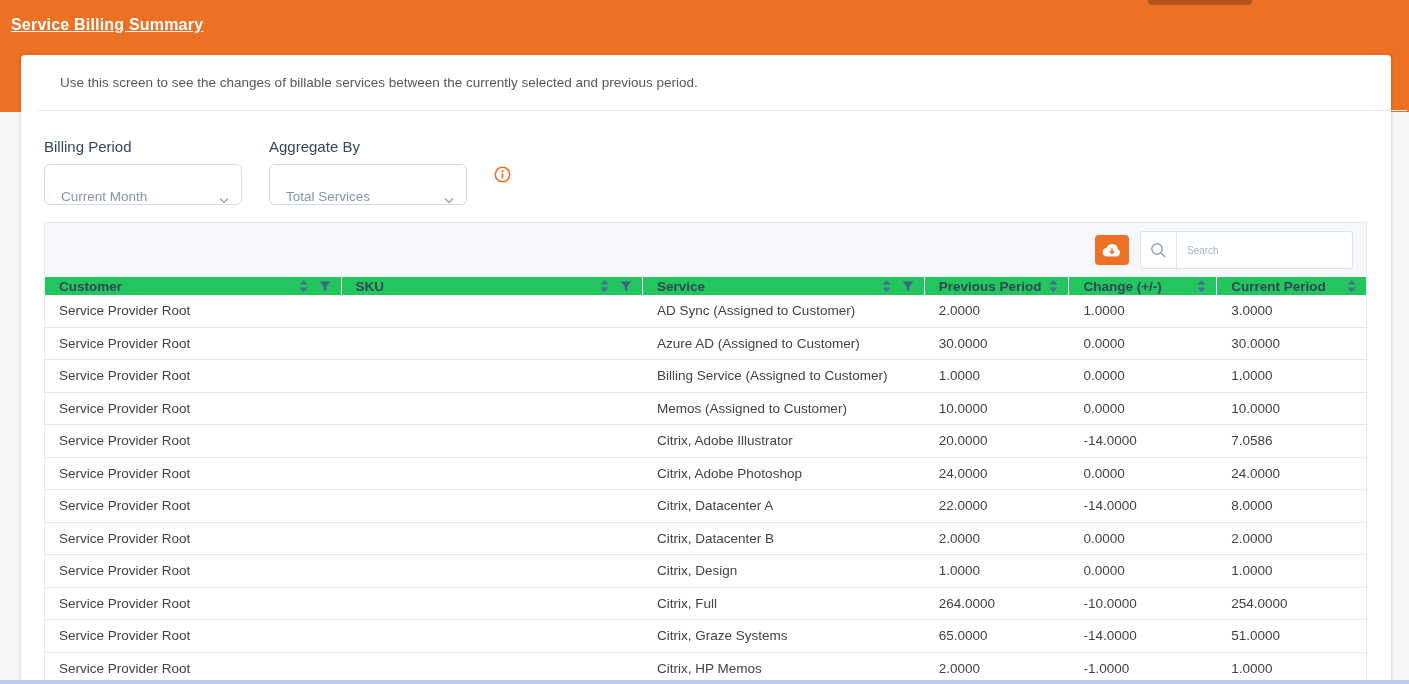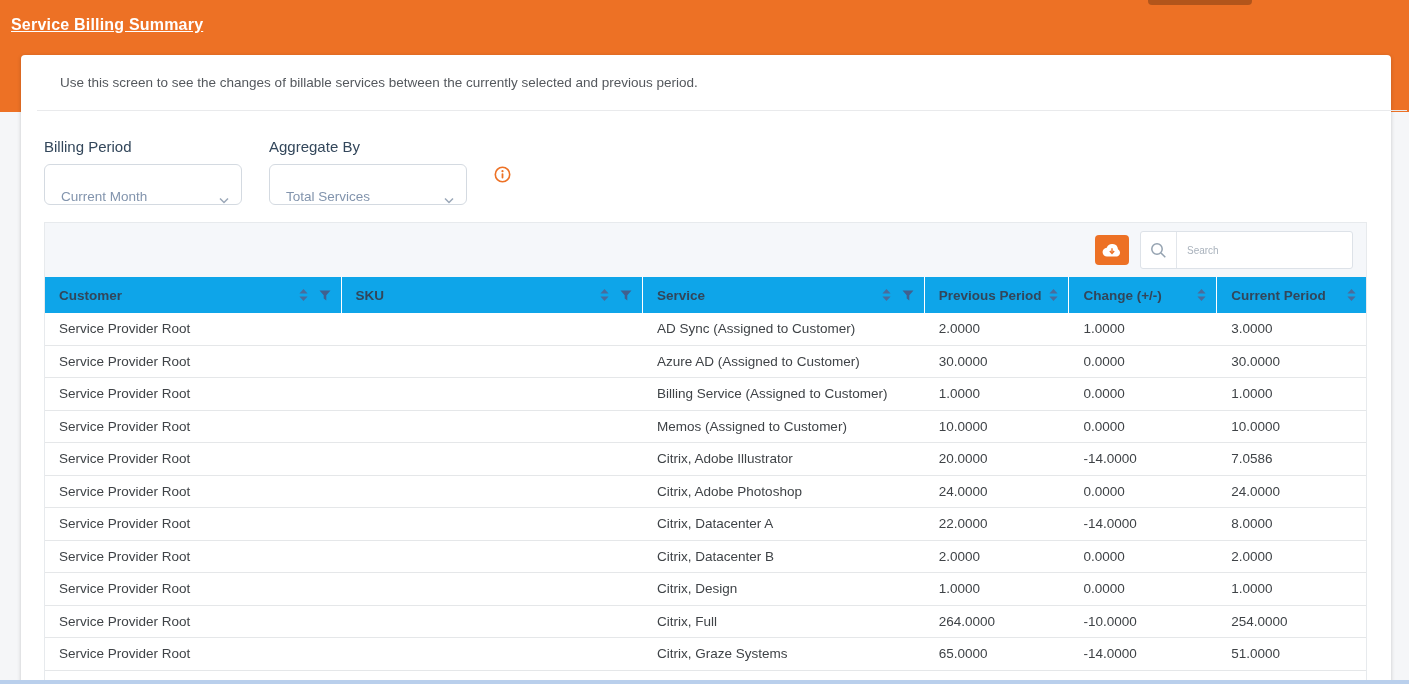--- a/index.html
+++ b/index.html
@@ -48,21 +48,21 @@
   .export-btn { width:34px; height:30px; background:#ED7125; border:none; border-radius:4px;
                 display:flex; align-items:center; justify-content:center; cursor:pointer; }
   .search-box { width:213px; height:38px; background:#fff; border:1px solid #dde2e8;
                 border-radius:3px; display:flex; align-items:stretch; }
   .search-icon-seg { width:36px; border-right:1px solid #e2e6eb; display:flex;
                      align-items:center; justify-content:center; }
   .search-input { border:none; outline:none; flex:1; padding:0 10px; font-size:10px;
                   color:#4c5560; background:transparent; font-family:inherit; }
   .search-input::placeholder { color:#a9b2bc; }
 
-  .t-head { display:flex; height:36px; background:#0ea5e9; }
+  .t-head { display:flex; height:18px; background:#22c55e; }
   .h-cell { display:flex; align-items:center; padding:0 10px 0 14px;
             color:#32465a; font-size:13.5px; font-weight:bold;
             border-right:1px solid #ffffff; cursor:pointer; }
   .h-cell:last-child { border-right:none;gap:8px; }
   .h-icons { margin-left:auto; display:flex; align-items:center; gap:11px; }
 
   .t-row { display:flex; height:32.5px; border-bottom:1px solid #e5e7e9; background:#fff; }
   .cell { display:flex; align-items:center; padding:0 10px 0 14px;
           color:#3f4347; font-size:13.5px; white-space:nowrap; overflow:hidden; }
 

